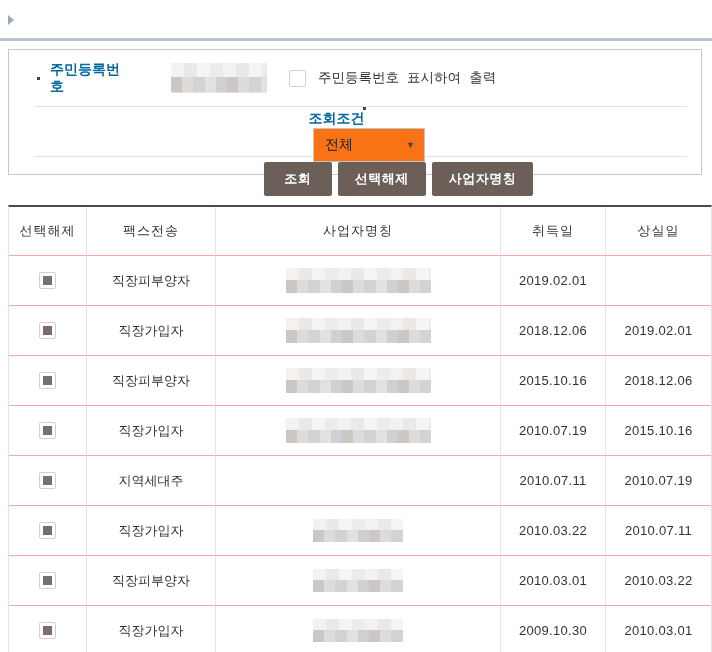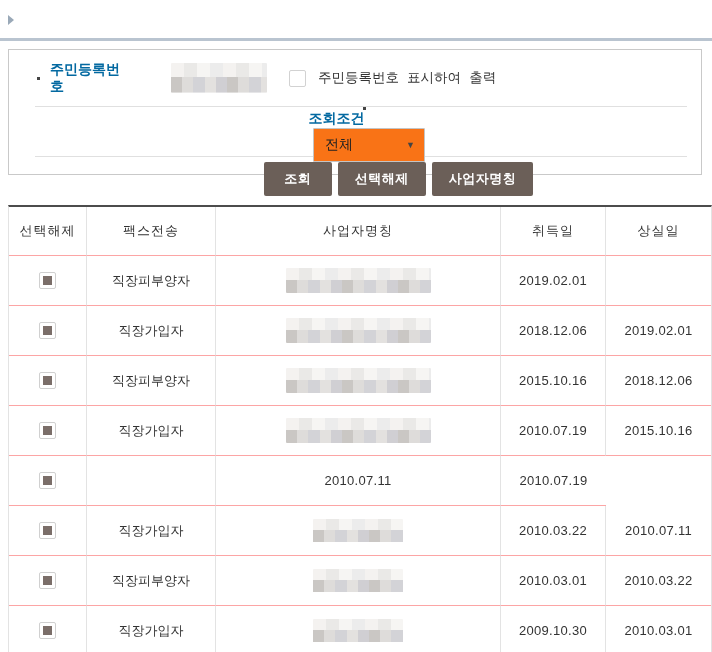--- a/index.html
+++ b/index.html
@@ -189,20 +189,21 @@
     <div class="td date-cell">2010.07.19</div>
     <div class="td date-cell">2015.10.16</div>
   </div>
 
   <div class="trow">
     <div class="td">
       <span class="cb">
               <span class="cb-inner"></span>
             </span>
     </div>
+    <div class="td">지역세대주</div>
     <div class="td">
       
     </div>
     <div class="td date-cell">2010.07.11</div>
     <div class="td date-cell">2010.07.19</div>
   </div>
 
   <div class="trow">
     <div class="td">
       <span class="cb">

